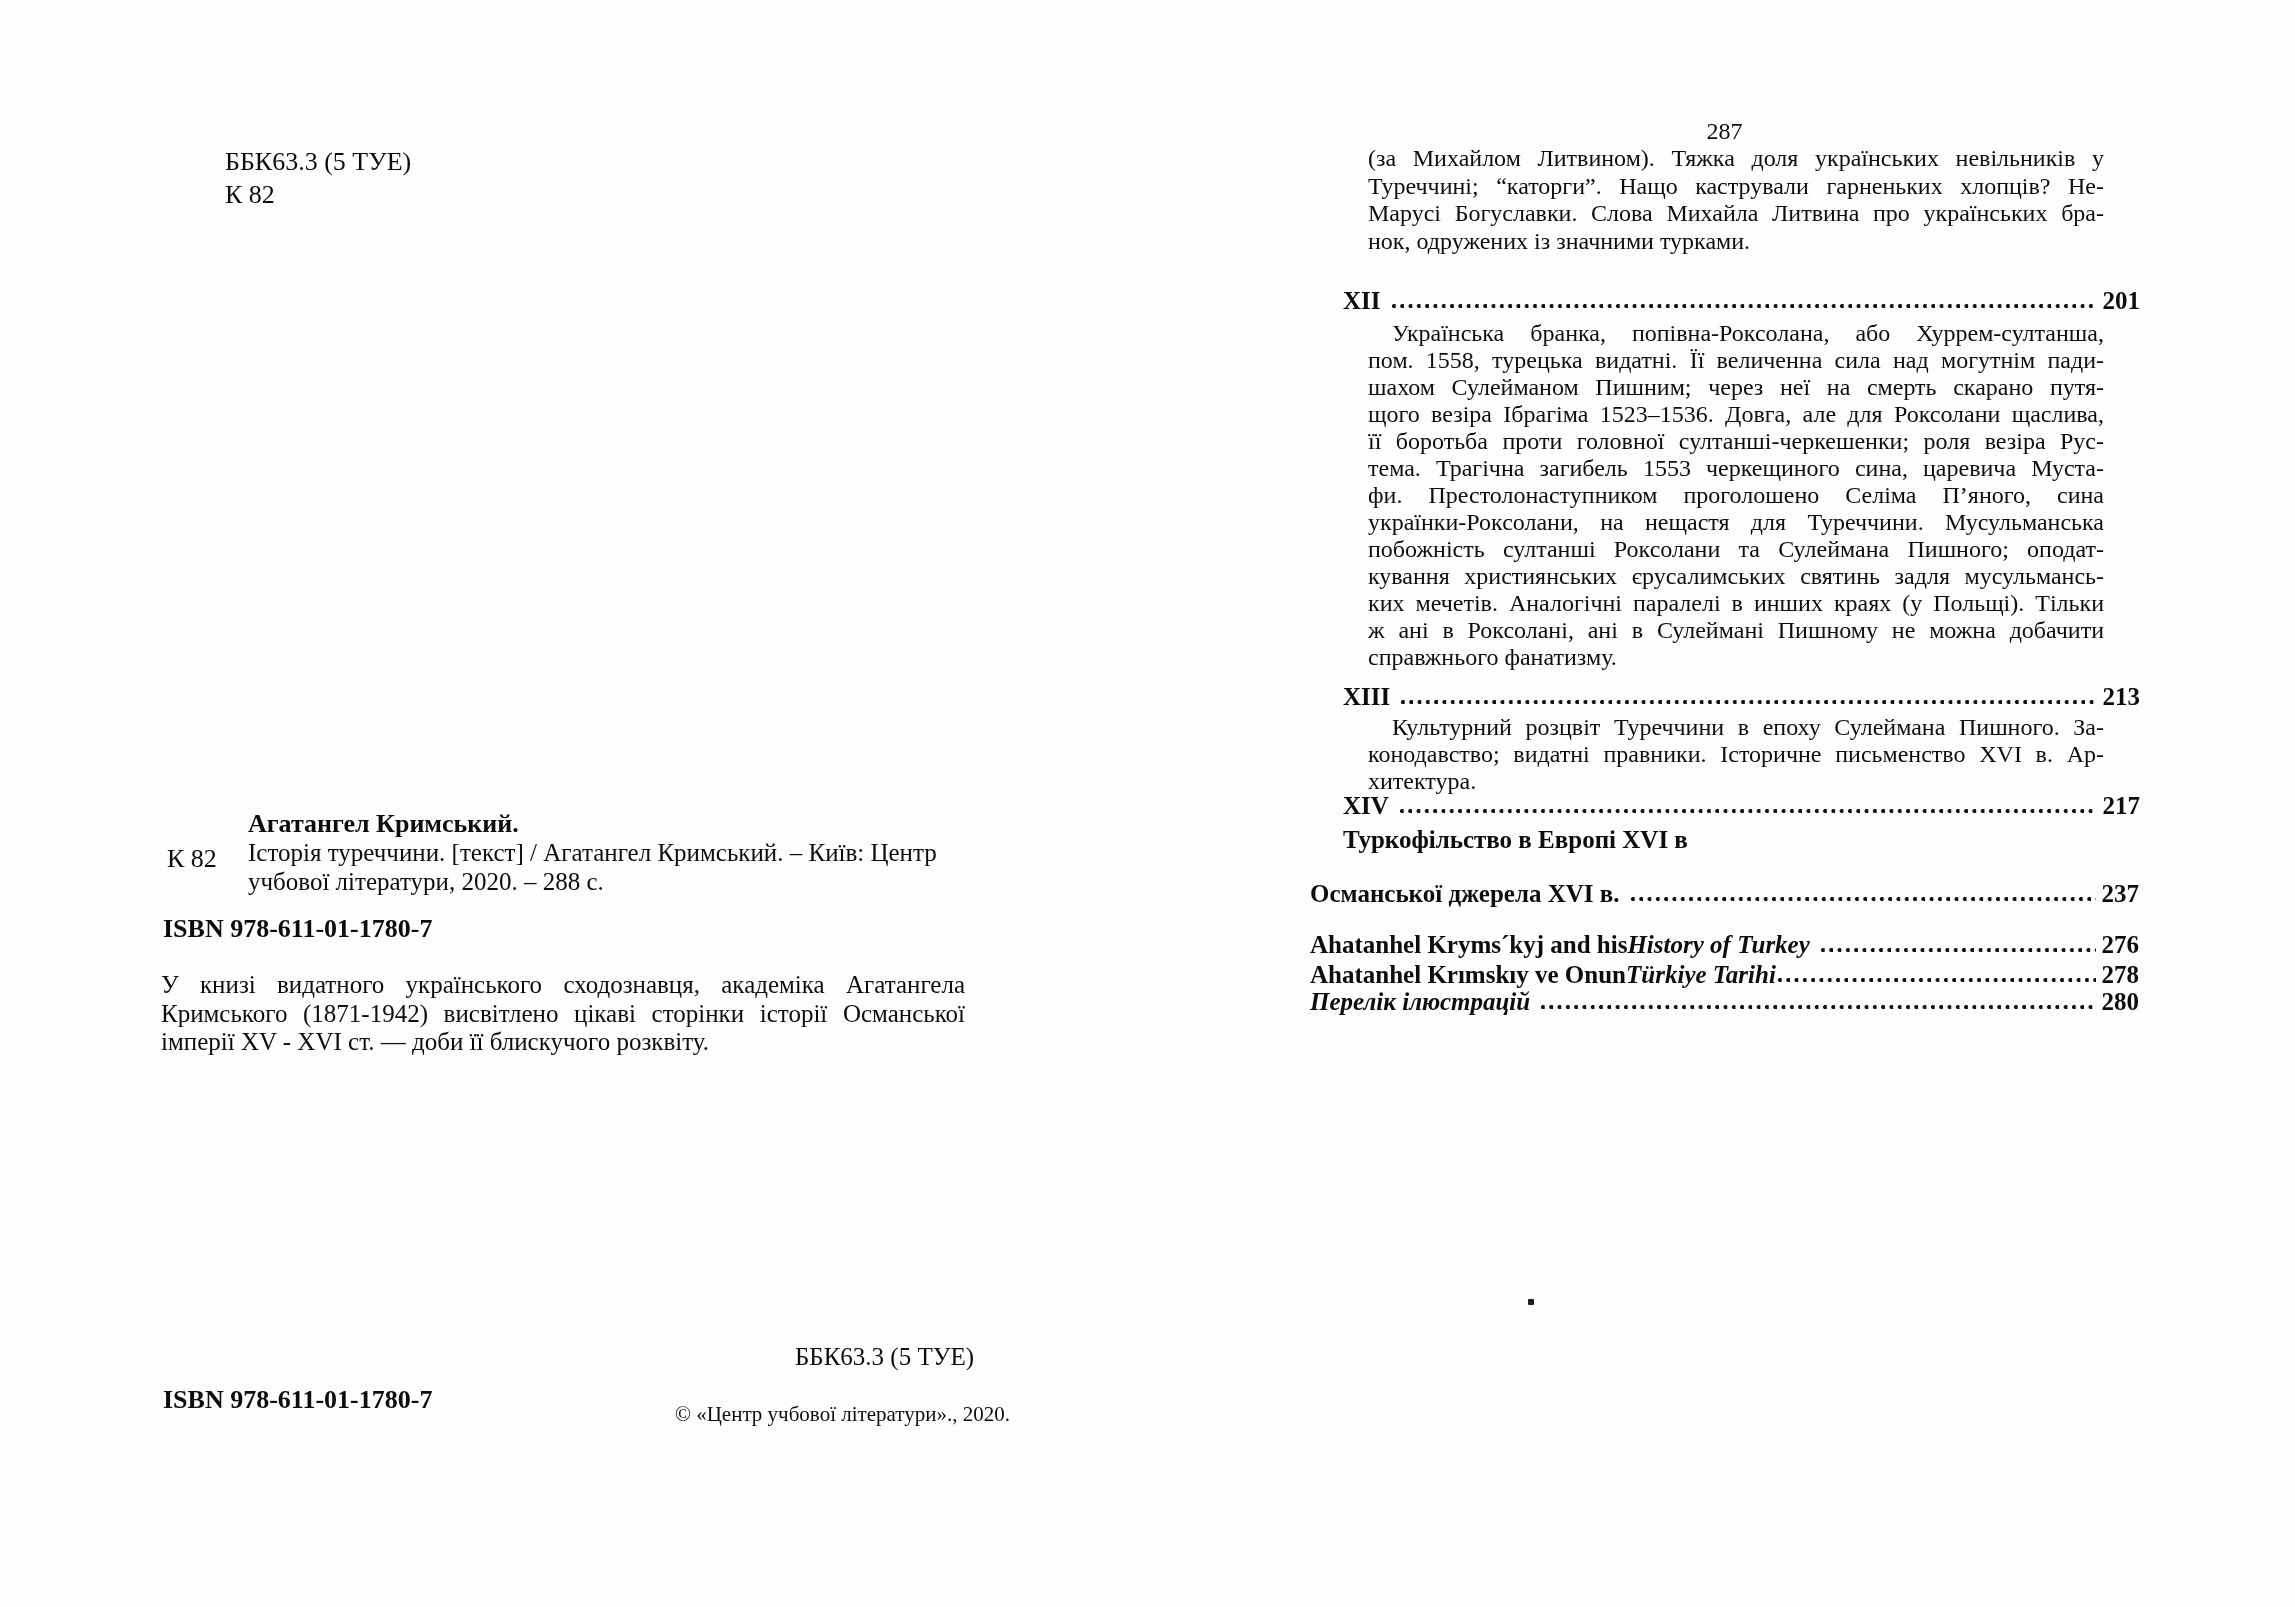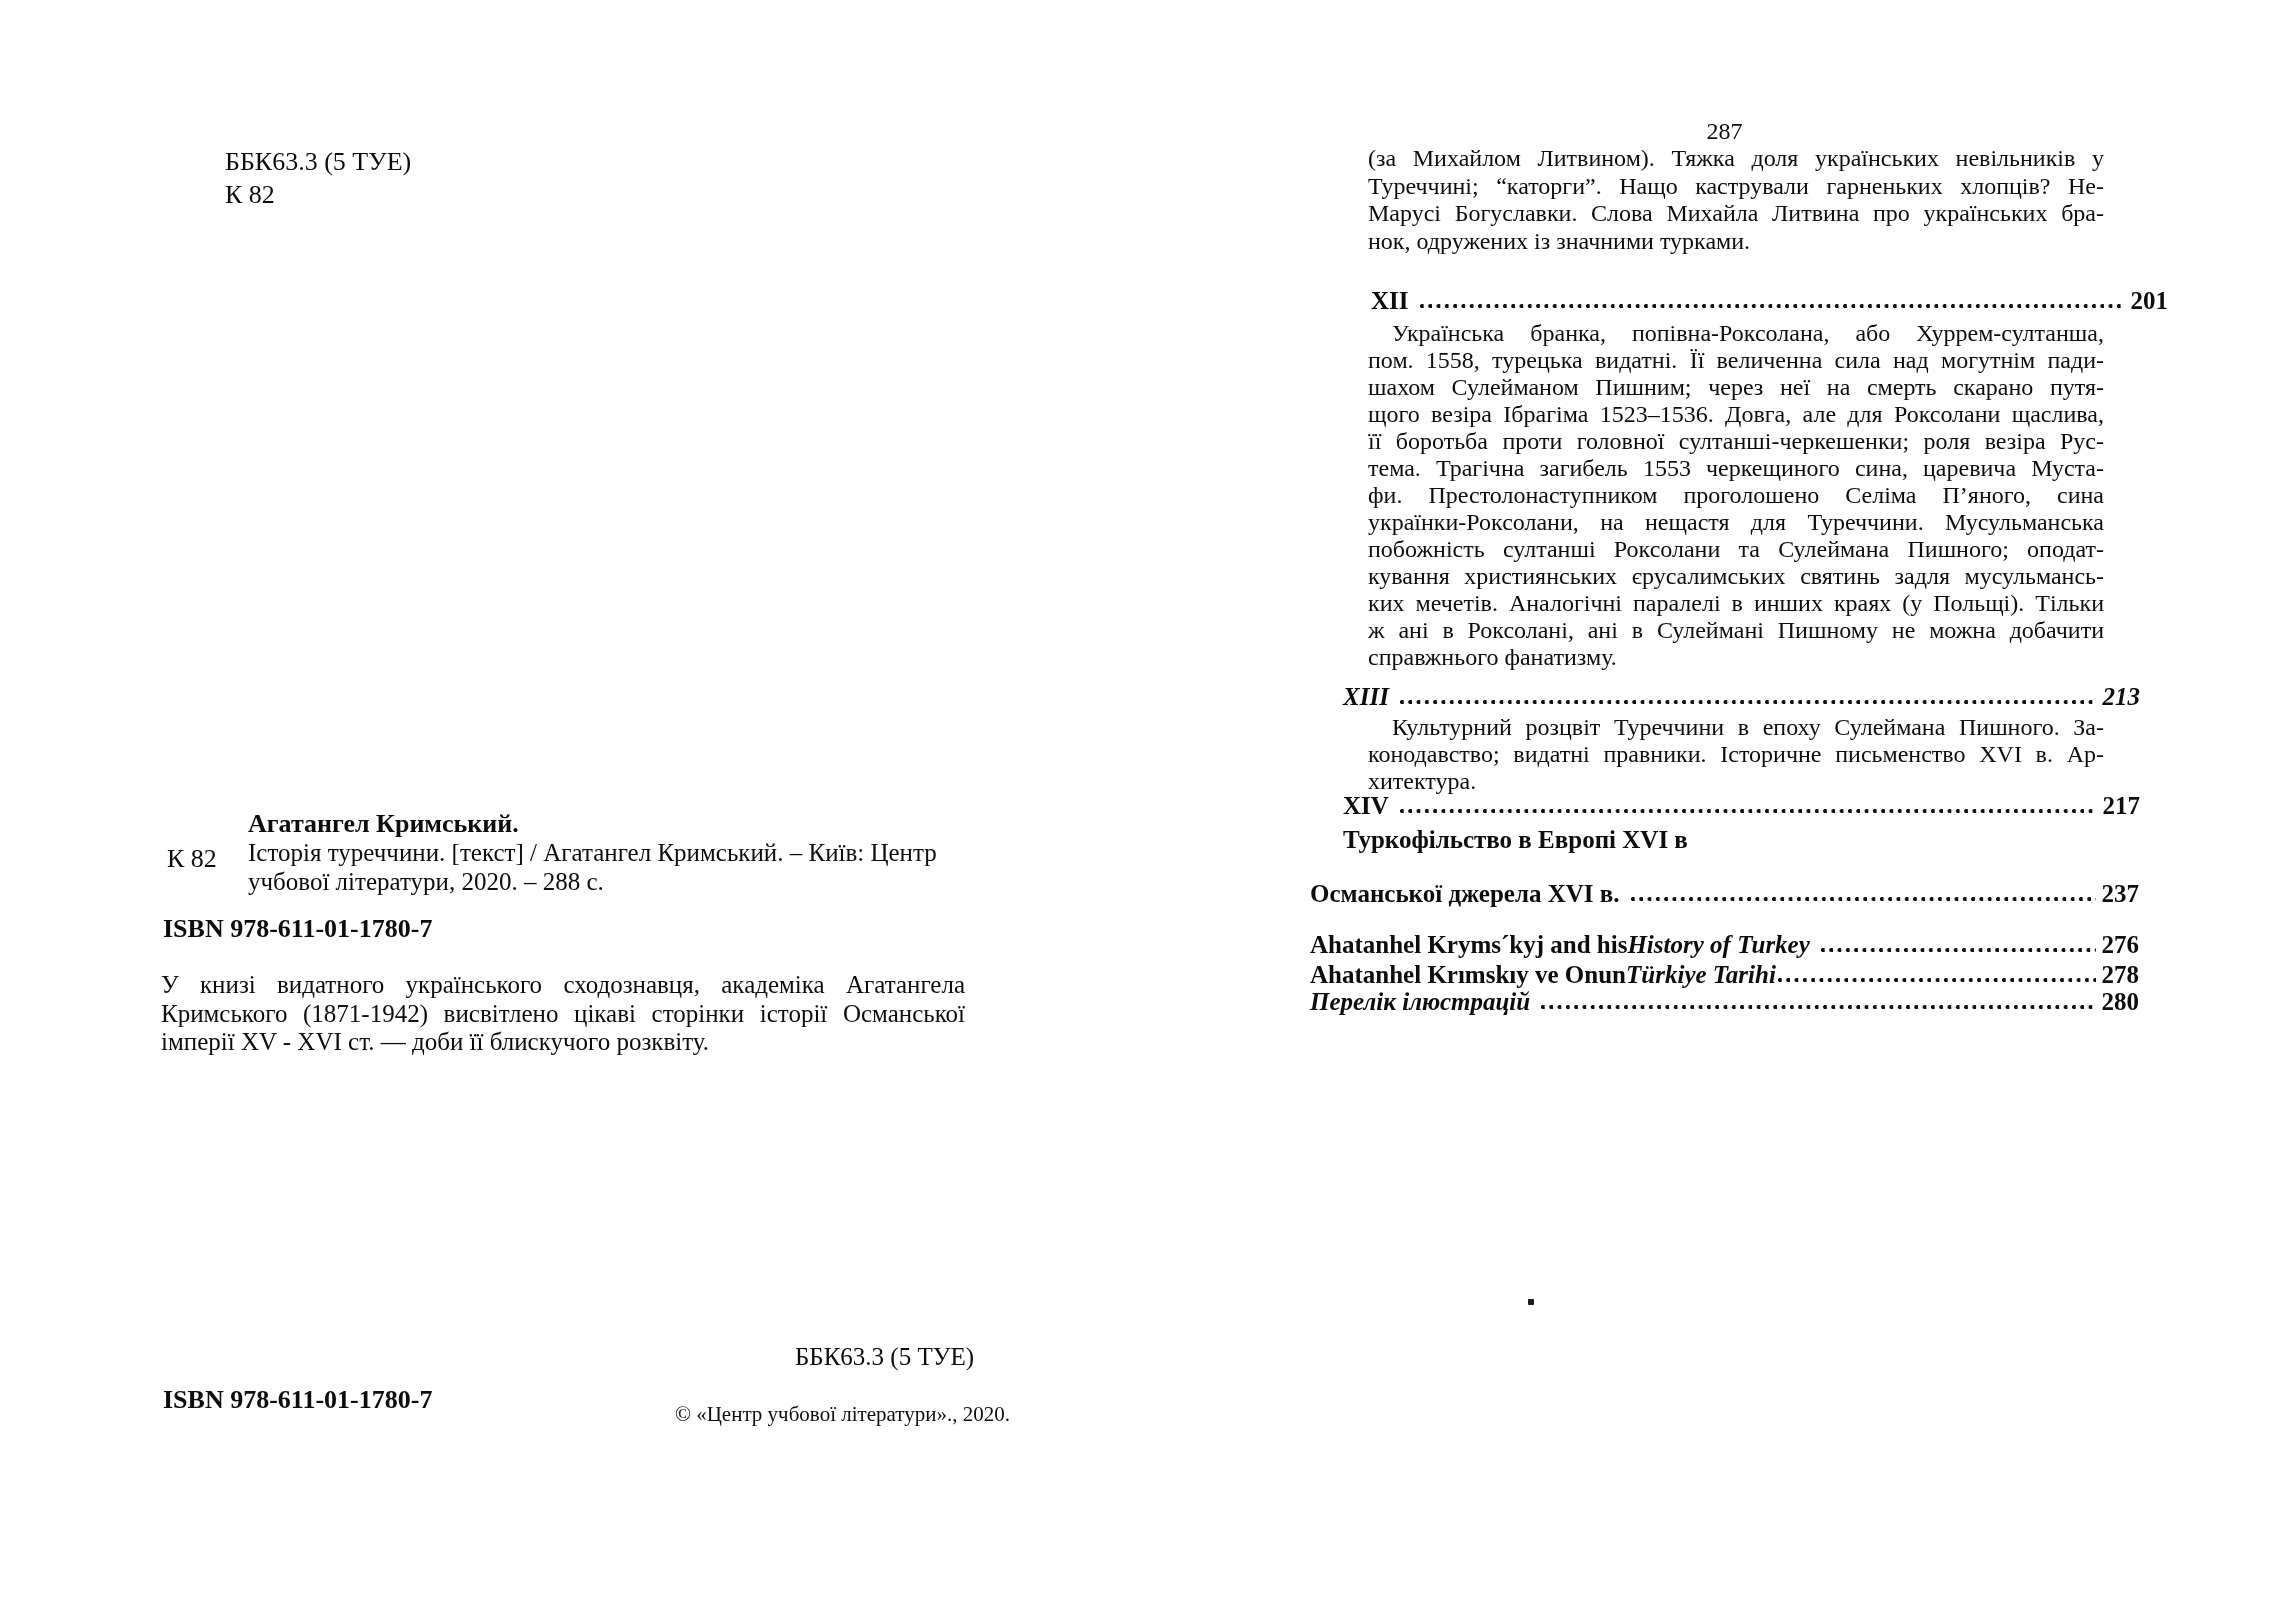--- a/index.html
+++ b/index.html
@@ -69,21 +69,21 @@
 
   <div class="abs" style="left:1310px; top:118px; width:829px; font-size:24px; text-align:center;">287</div>
 
   <div class="abs" style="left:1368px; top:145px; width:736px; font-size:24px; line-height:27.5px;">
     <div class="jline">(за Михайлом Литвином). Тяжка доля українських невільників у</div>
     <div class="jline">Туреччині; “каторги”. Нащо кастрували гарненьких хлопців? Не-</div>
     <div class="jline">Марусі Богуславки. Слова Михайла Литвина про українських бра-</div>
     <div class="jline last">нок, одружених із значними турками.</div>
   </div>
 
-  <div class="abs toc-row" style="left:1343px; top:287px; width:797px; font-size:25px;margin-left:28px;">
+  <div class="abs toc-row" style="left:1343px; top:287px; width:797px; font-size:25px;">
     <span class="b">XII</span>
     <span class="leader"></span>
     <span class="toc-num">201</span>
   </div>
 
   <div class="abs" style="left:1368px; top:320px; width:736px; font-size:24px; line-height:27px;">
     <div class="jline first">Українська бранка, попівна-Роксолана, або Хуррем-султанша,</div>
     <div class="jline">пом. 1558, турецька видатні. Її величенна сила над могутнім пади-</div>
     <div class="jline">шахом Сулейманом Пишним; через неї на смерть скарано путя-</div>
     <div class="jline">щого везіра Ібрагіма 1523–1536. Довга, але для Роксолани щаслива,</div>
@@ -91,21 +91,21 @@
     <div class="jline">тема. Трагічна загибель 1553 черкещиного сина, царевича Муста-</div>
     <div class="jline">фи. Престолонаступником проголошено Селіма П’яного, сина</div>
     <div class="jline">українки-Роксолани, на нещастя для Туреччини. Мусульманська</div>
     <div class="jline">побожність султанші Роксолани та Сулеймана Пишного; оподат-</div>
     <div class="jline">кування християнських єрусалимських святинь задля мусульмансь-</div>
     <div class="jline">ких мечетів. Аналогічні паралелі в инших краях (у Польщі). Тільки</div>
     <div class="jline">ж ані в Роксолані, ані в Сулеймані Пишному не можна добачити</div>
     <div class="jline last">справжнього фанатизму.</div>
   </div>
 
-  <div class="abs toc-row" style="left:1343px; top:683px; width:797px; font-size:25px;font-style:italic;">
+  <div class="abs toc-row" style="left:1343px; top:683px; width:797px; font-size:25px;">
     <span class="b">XIII</span>
     <span class="leader"></span>
     <span class="toc-num">213</span>
   </div>
 
   <div class="abs" style="left:1368px; top:714px; width:736px; font-size:24px; line-height:27px;">
     <div class="jline first">Культурний розцвіт Туреччини в епоху Сулеймана Пишного. За-</div>
     <div class="jline">конодавство; видатні правники. Історичне письменство XVI в. Ар-</div>
     <div class="jline last">хитектура.</div>
   </div>

